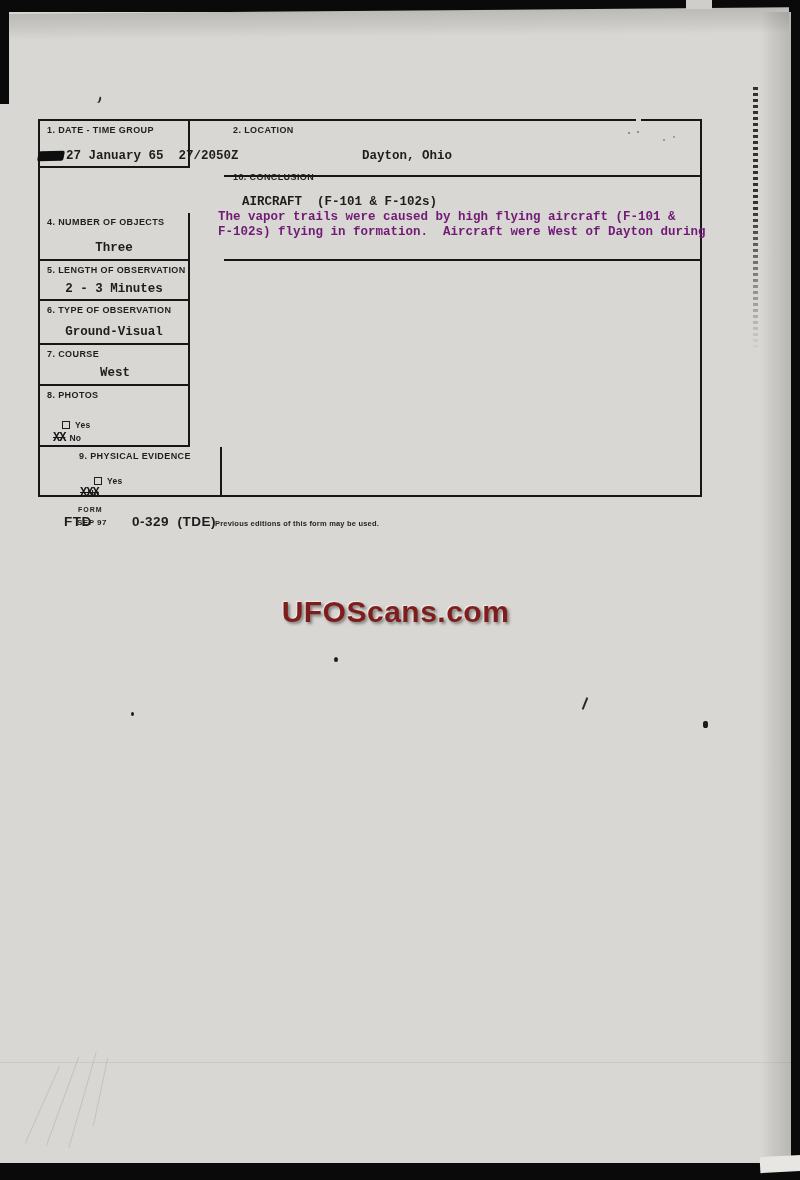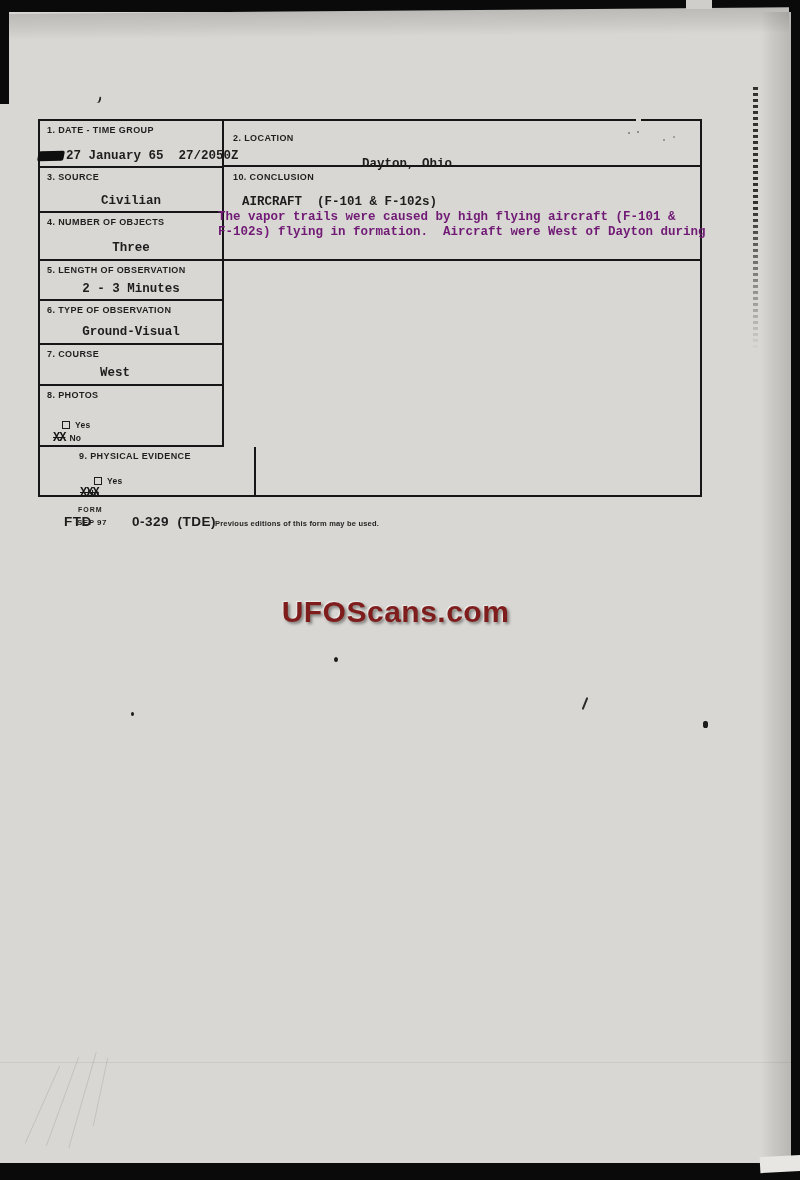--- a/index.html
+++ b/index.html
@@ -39,21 +39,21 @@
   .speck{position:absolute;background:#1c1c1c;border-radius:50%;}
   .slash-mark{position:absolute;width:2px;height:13px;background:#2a2a2a;transform:rotate(22deg);border-radius:1px;}
   .tick-mark{position:absolute;width:4px;height:7px;border-right:2px solid #2a2a2a;border-radius:0 0 4px 0;transform:rotate(12deg);}
 
   
   .ftable{
     position:absolute;left:38px;top:107px;width:664px;height:378px;
     border:2px solid #161616;box-sizing:border-box;
   }
   .cell{position:absolute;box-sizing:border-box;overflow:visible;}
-  .cell.lcol{left:0;width:184px;border-right:2px solid #161616;}
+  .cell.lcol{left:0;width:150px;border-right:2px solid #161616;}
   .cell.rcol{left:184px;right:0;}
   .cell.hline{border-bottom:2px solid #161616;}
   .flabel{
     position:absolute;top:4px;left:7px;
     font:bold 9px "Liberation Sans",sans-serif;
     letter-spacing:0.4px;color:#1e1e1e;white-space:pre;
   }
   .mono{
     position:absolute;
     font:bold 12.5px "Liberation Mono","DejaVu Sans Mono",monospace;
@@ -123,29 +123,25 @@
 
   <div class="ftable">
     <div class="border-notch" style="left:596px;top:-2px;width:5px;height:2px;"></div>
 
     <div class="cell lcol hline" style="top:0;height:47px;">
       <div class="flabel">1. DATE - TIME GROUP</div>
       <div class="redaction"></div>
       <div class="mono" style="top:28px;left:26px;">27 January 65  27/2050Z</div>
     </div>
 
-    <div class="cell rcol hline" style="top:8px;height:38px;">
+    <div class="cell rcol hline" style="top:0;height:56px;">
       <div class="flabel" style="left:9px;">2. LOCATION</div>
       <div class="mono" style="top:28px;left:138px;">Dayton, Ohio</div>
     </div>
 
-    <div class="cell lcol hline" style="top:47px;height:45px;">
-      <div class="flabel">3. SOURCE</div>
-      <div class="mono centered" style="top:26px;">Civilian</div>
-    </div>
 
     <div class="cell rcol hline" style="top:47px;height:93px;">
       <div class="flabel" style="left:9px;">10. CONCLUSION</div>
       <div class="mono" style="top:27px;left:18px;">AIRCRAFT  (F-101 &amp; F-102s)</div>
       <div class="para" style="top:42px;left:-6px;">
         <div>The vapor trails were caused by high flying aircraft (F-101 &amp;</div>
         <div>F-102s) flying in formation.  Aircraft were West of Dayton during</div>
       </div>
     </div>
 

